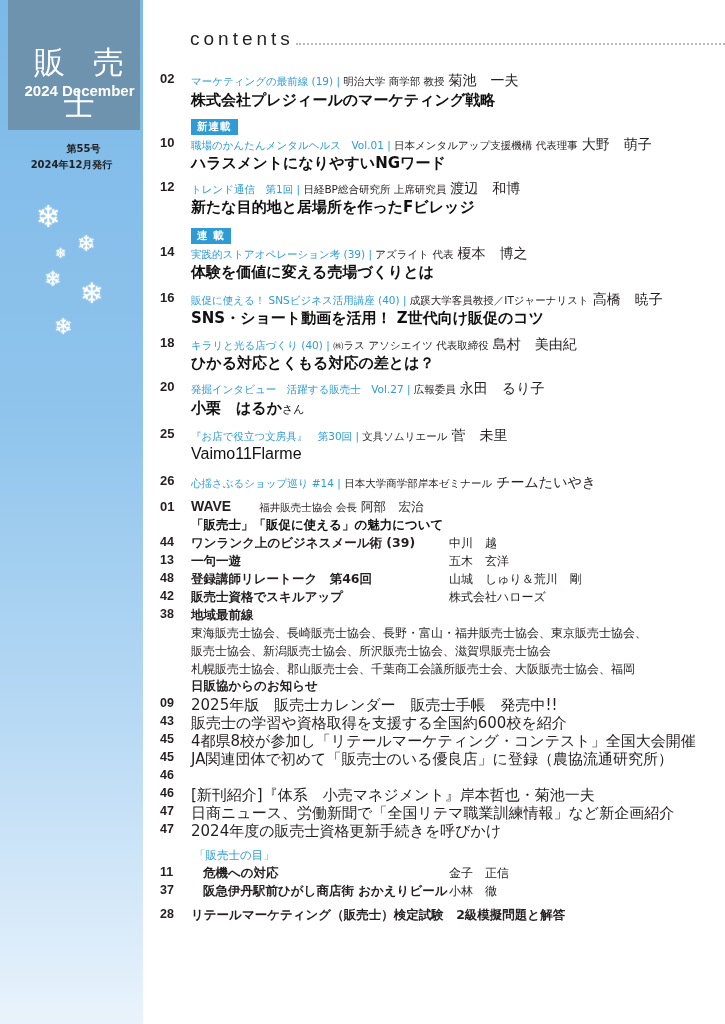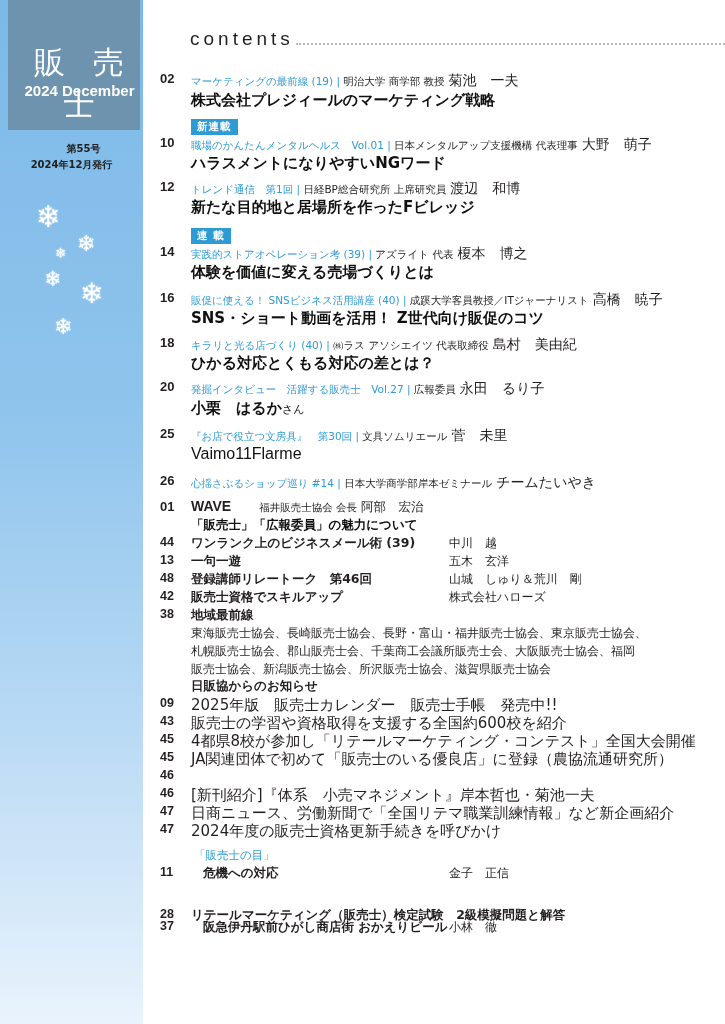--- a/index.html
+++ b/index.html
@@ -116,21 +116,21 @@
 </div>
 
 <div class="entry" style="top:472px;">
   <span class="pg" style="top:1px;">26</span>
   <span class="line1" style="top:2px;"><span class="series">心揺さぶるショップ巡り #14</span><span class="sep"> | </span><span class="aff">日本大学商学部岸本ゼミナール</span><span class="author">チームたいやき</span></span>
 </div>
 
 <div class="entry" style="top:499px;">
   <span class="pg" style="top:0px;">01</span>
   <span class="line1" style="top:-1px;"><span style="font-family:'Liberation Sans',sans-serif;font-weight:bold;font-size:14px;">WAVE</span><span style="display:inline-block;width:28px;"></span><span class="aff">福井販売士協会 会長</span><span class="author" style="font-size:12.5px;">阿部　宏治</span></span>
-  <span class="title" style="top:18px;font-size:12.5px;">「販売士」「広報委員」の魅力について</span>
+  <span class="title" style="top:18px;font-size:12.5px;">「販売士」「販促に使える」の魅力について</span>
 </div>
 
 <div class="row" style="top:535px;">
   <span class="pg">44</span>
   <span class="t">ワンランク上のビジネスメール術 (39)</span>
   <span class="a">中川　越</span>
 </div>
 <div class="row" style="top:553px;">
   <span class="pg">13</span>
   <span class="t">一句一遊</span>
@@ -146,22 +146,22 @@
   <span class="t">販売士資格でスキルアップ</span>
   <span class="a">株式会社ハローズ</span>
 </div>
 
 <div class="row" style="top:607px;">
   <span class="pg">38</span>
   <span class="t">地域最前線</span>
 </div>
 <div class="region" style="top:624px;">
   <div>東海販売士協会、長崎販売士協会、長野・富山・福井販売士協会、東京販売士協会、</div>
+  <div>販売士協会、新潟販売士協会、所沢販売士協会、滋賀県販売士協会</div>
   <div>札幌販売士協会、郡山販売士会、千葉商工会議所販売士会、大阪販売士協会、福岡</div>
-  <div>販売士協会、新潟販売士協会、所沢販売士協会、滋賀県販売士協会</div>
 </div>
 
 <div class="row" style="top:678px;">
   <span class="t">日販協からのお知らせ</span>
 </div>
 <div class="row" style="top:696px;">
     <span class="pg">09</span>
     <span class="t normal">2025年版　販売士カレンダー　販売士手帳　発売中!!</span>
   </div>
 <div class="row" style="top:714px;">
@@ -191,21 +191,21 @@
     <span class="pg">47</span>
     <span class="t normal">2024年度の販売士資格更新手続きを呼びかけ</span>
   </div>
 
 <span class="eye-head" style="top:848px;">「販売士の目」</span>
 <div class="row" style="top:865px;">
   <span class="pg">11</span>
   <span class="t indent">危機への対応</span>
   <span class="a">金子　正信</span>
 </div>
-<div class="row" style="top:883px;margin-top:36px;">
+<div class="row" style="top:883px;">
   <span class="pg">37</span>
   <span class="t indent">阪急伊丹駅前ひがし商店街 おかえりビール</span>
   <span class="a">小林　徹</span>
 </div>
 
 <div class="row" style="top:907px;">
   <span class="pg">28</span>
   <span class="t">リテールマーケティング（販売士）検定試験　2級模擬問題と解答</span>
 </div>
 

